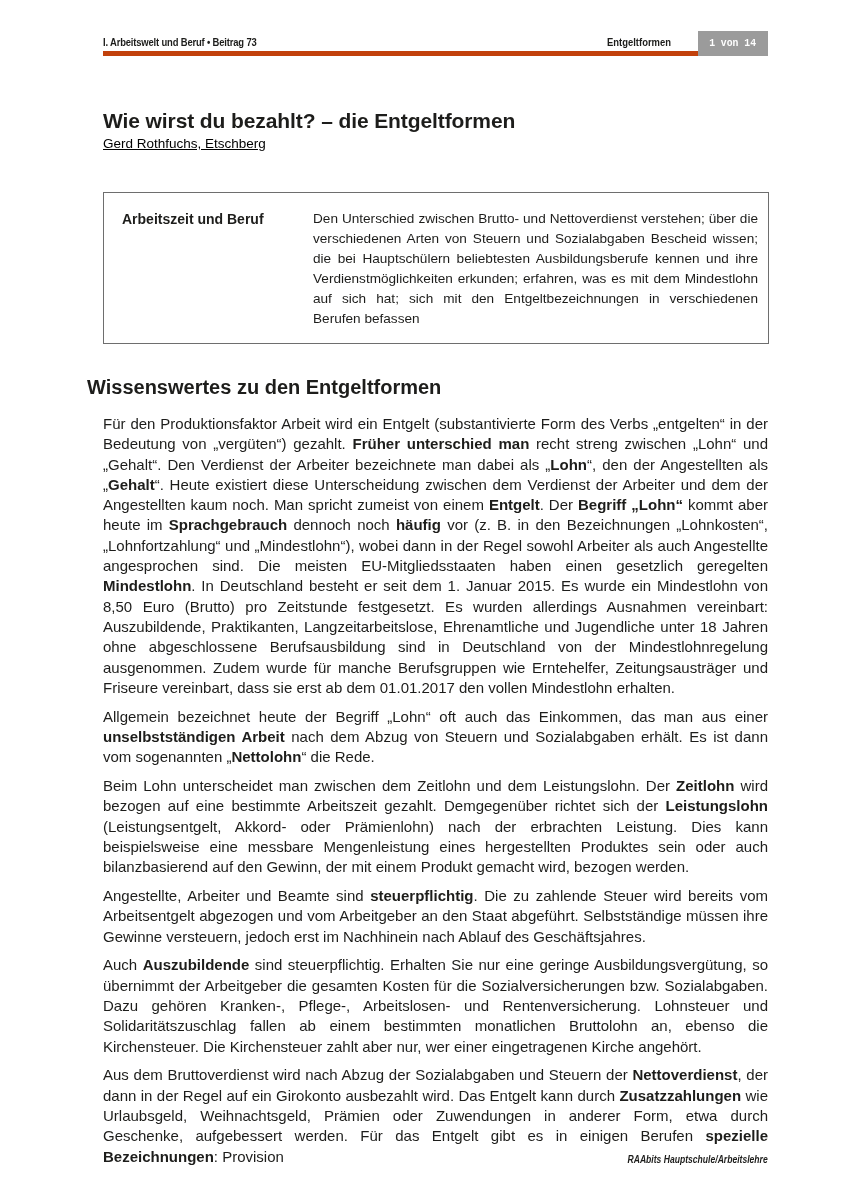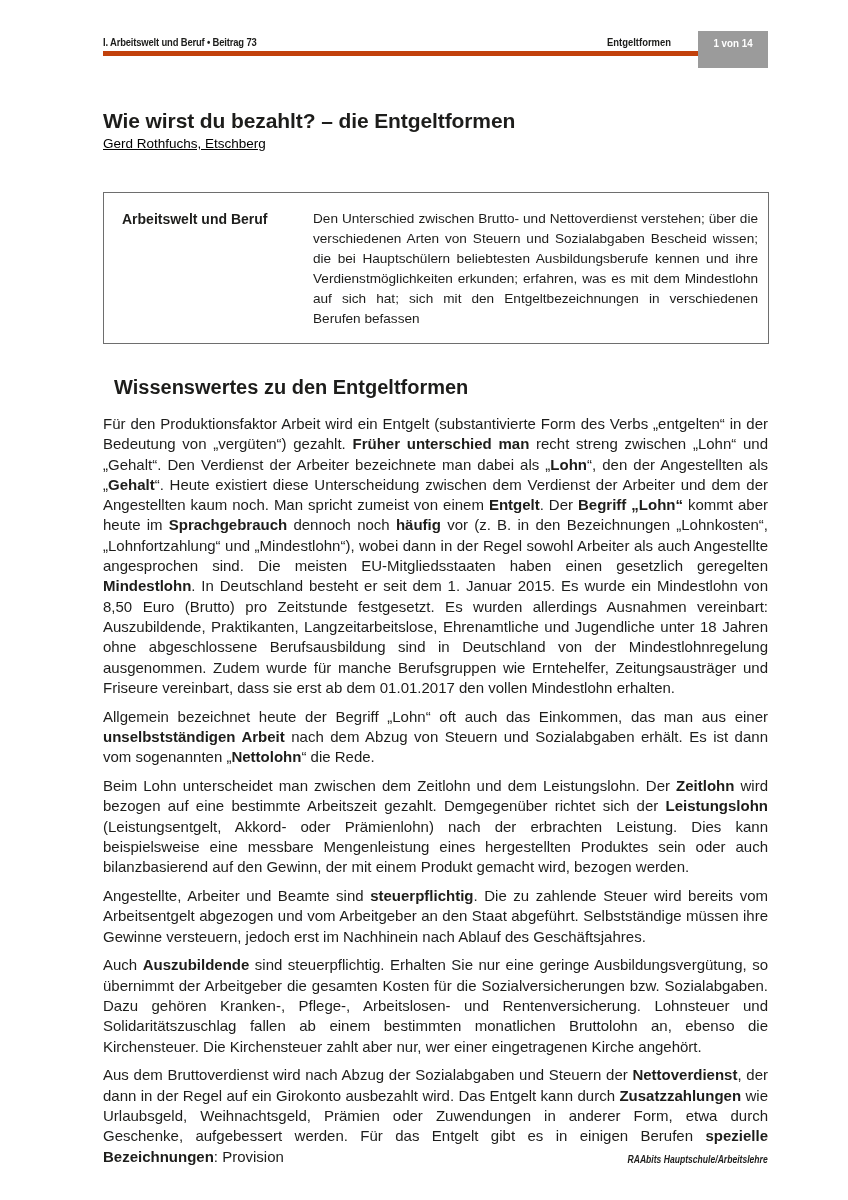--- a/index.html
+++ b/index.html
@@ -2,52 +2,52 @@
 <html><head>
 <meta charset="utf-8">
 <style>
   * { margin: 0; padding: 0; box-sizing: border-box; }
   html, body { width: 848px; height: 1200px; background: #ffffff; overflow: hidden; }
   body { font-family: "Liberation Sans", "DejaVu Sans", sans-serif; color: #1d1d1b; position: relative; }
 
   .header { position: absolute; left: 103px; top: 32px; width: 665px; height: 24px; border-bottom: 5px solid #c2410c; }
   .header-left { position: absolute; left: 0; top: 4px; font-size: 11.5px; font-weight: bold; letter-spacing: -0.2px; transform: scaleX(0.82); transform-origin: left center; white-space: nowrap; }
   .header-right { position: absolute; right: 97px; top: 4px; font-size: 11.5px; font-weight: bold; transform: scaleX(0.82); transform-origin: right center; white-space: nowrap; }
-  .page-badge { position: absolute; right: 0; top: -1px; width: 70px; height: 37px; background: #9b9b9b; color: #ffffff; font-size: 11.5px; font-weight: bold; text-align: center; line-height: 24px; }
+  .page-badge { position: absolute; right: 0; top: -1px; width: 70px; height: 25px; background: #9b9b9b; color: #ffffff; font-size: 11.5px; font-weight: bold; text-align: center; line-height: 24px; font-family: Liberation Mono, monospace; }
   .page-badge span { display: inline-block; transform: scaleX(0.85); }
 
   .title { position: absolute; left: 103px; top: 109px; font-size: 21px; font-weight: bold; letter-spacing: -0.1px; white-space: nowrap; }
   .author { position: absolute; left: 103px; top: 136px; font-size: 13.5px; color: #000000; white-space: nowrap; text-decoration: underline; }
 
   .infobox { position: absolute; left: 103px; top: 192px; width: 666px; height: 152px; border: 1px solid #6e6e6e; }
   .infobox-label { position: absolute; left: 18px; top: 16px; width: 160px; font-size: 14px; font-weight: bold; line-height: 21px; }
   .infobox-text { position: absolute; left: 209px; top: 16px; width: 445px; font-size: 13.6px; line-height: 20px; text-align: justify; hyphens: manual; }
 
-  .section-title { position: absolute; left: 114px; top: 376px; font-size: 20px; font-weight: bold; white-space: nowrap; text-align: right; }
+  .section-title { position: absolute; left: 87px; top: 376px; font-size: 20px; font-weight: bold; white-space: nowrap; text-align: right; }
 
   .content { position: absolute; left: 103px; top: 414px; width: 665px; font-size: 15px; line-height: 20.3px; }
   .content p { text-align: justify; margin-bottom: 8.5px; }
   .content p b { font-weight: bold; }
 
   .footer { position: absolute; right: 80px; top: 1153px; font-size: 11px; font-style: italic; font-weight: bold; white-space: nowrap; transform: scaleX(0.78); transform-origin: right center; }
 </style>
 </head>
 <body>
 
 <div class="header">
   <div class="header-left">I. Arbeitswelt und Beruf • Beitrag 73</div>
   <div class="header-right">Entgeltformen</div>
   <div class="page-badge"><span>1 von 14</span></div>
 </div>
 
 <h1 class="title">Wie wirst du bezahlt? – die Entgeltformen</h1>
 <div class="author">Gerd Rothfuchs, Etschberg</div>
 
 <div class="infobox">
-  <div class="infobox-label">Arbeitswelt und Beruf</div>
+  <div class="infobox-label">Arbeitszeit und Beruf</div>
   <div class="infobox-text">Den Unterschied zwischen Brutto- und Nettoverdienst verstehen; über die verschiedenen Arten von Steuern und Sozialabgaben Bescheid wissen; die bei Hauptschülern beliebtesten Ausbildungsberufe kennen und ihre Verdienstmöglichkeiten erkunden; erfahren, was es mit dem Mindestlohn auf sich hat; sich mit den Entgeltbezeichnungen in verschiedenen Berufen befassen</div>
 </div>
 
 <h2 class="section-title">Wissenswertes zu den Entgeltformen</h2>
 
 <div class="content">
   <p><span>Für den Produktionsfaktor Arbeit wird ein Entgelt (substantivierte Form des Verbs „entgelten“ in der Bedeutung von „vergüten“) gezahlt. </span><b>Früher unterschied man</b><span> recht streng zwischen „Lohn“ und „Gehalt“. Den Verdienst der Arbeiter bezeichnete man dabei als „</span><b>Lohn</b><span>“, den der Angestellten als „</span><b>Gehalt</b><span>“. Heute existiert diese Unterscheidung zwischen dem Verdienst der Arbeiter und dem der Angestellten kaum noch. Man spricht zumeist von einem </span><b>Entgelt</b><span>. Der </span><b>Begriff „Lohn“</b><span> kommt aber heute im </span><b>Sprachgebrauch</b><span> dennoch noch </span><b>häufig</b><span> vor (z. B. in den Bezeichnungen „Lohnkosten“, „Lohnfortzahlung“ und „Mindestlohn“), wobei dann in der Regel sowohl Arbeiter als auch Angestellte angesprochen sind. Die meisten EU-Mitgliedsstaaten haben einen gesetzlich geregelten </span><b>Mindestlohn</b><span>. In Deutschland besteht er seit dem 1. Januar 2015. Es wurde ein Mindestlohn von 8,50 Euro (Brutto) pro Zeitstunde festgesetzt. Es wurden allerdings Ausnahmen vereinbart: Auszubildende, Praktikanten, Langzeitarbeitslose, Ehrenamtliche und Jugendliche unter 18 Jahren ohne abgeschlossene Berufsausbildung sind in Deutschland von der Mindestlohnregelung ausgenommen. Zudem wurde für manche Berufsgruppen wie Erntehelfer, Zeitungsausträger und Friseure vereinbart, dass sie erst ab dem 01.01.2017 den vollen Mindestlohn erhalten.</span></p>
   <p><span>Allgemein bezeichnet heute der Begriff „Lohn“ oft auch das Einkommen, das man aus einer </span><b>unselbstständigen Arbeit</b><span> nach dem Abzug von Steuern und Sozialabgaben erhält. Es ist dann vom sogenannten „</span><b>Nettolohn</b><span>“ die Rede.</span></p>
   <p><span>Beim Lohn unterscheidet man zwischen dem Zeitlohn und dem Leistungslohn. Der </span><b>Zeitlohn</b><span> wird bezogen auf eine bestimmte Arbeitszeit gezahlt. Demgegenüber richtet sich der </span><b>Leistungslohn</b><span> (Leistungsentgelt, Akkord- oder Prämienlohn) nach der erbrachten Leistung. Dies kann beispielsweise eine messbare Mengenleistung eines hergestellten Produktes sein oder auch bilanzbasierend auf den Gewinn, der mit einem Produkt gemacht wird, bezogen werden.</span></p>
   <p><span>Angestellte, Arbeiter und Beamte sind </span><b>steuerpflichtig</b><span>. Die zu zahlende Steuer wird bereits vom Arbeitsentgelt abgezogen und vom Arbeitgeber an den Staat abgeführt. Selbstständige müssen ihre Gewinne versteuern, jedoch erst im Nachhinein nach Ablauf des Geschäftsjahres.</span></p>

